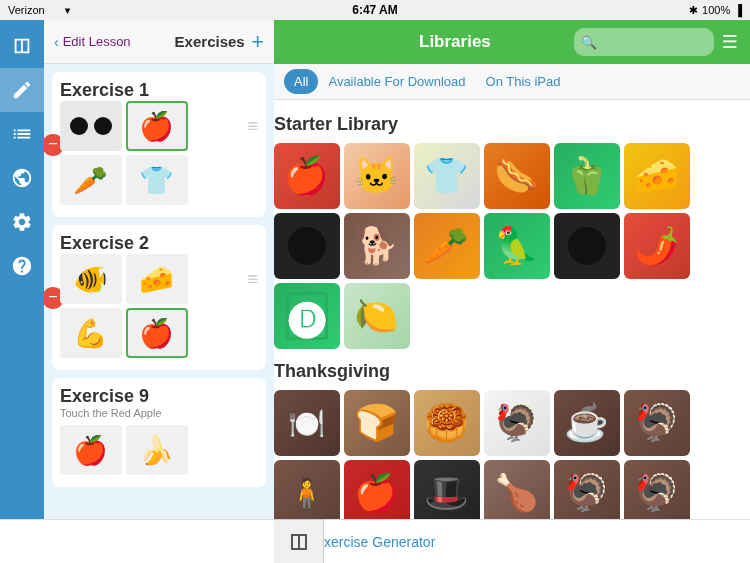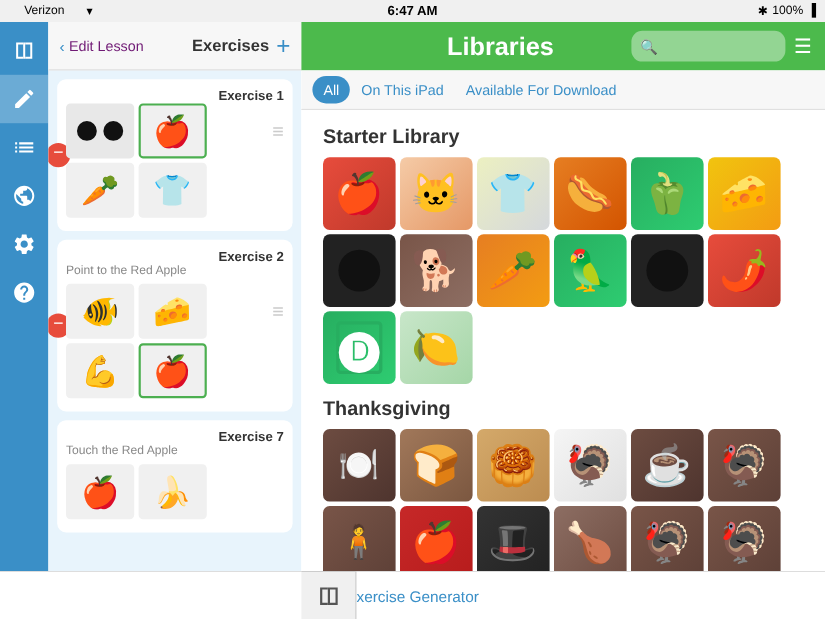--- a/index.html
+++ b/index.html
@@ -10,21 +10,21 @@
       background: #f0f0f0;
       height: 20px;
       display: flex;
       justify-content: space-between;
       align-items: center;
       padding: 0 8px;
       font-size: 11px;
       font-weight: 500;
       flex-shrink: 0;
     }
-    .status-left { display: flex; align-items: center; gap: 20px; margin-left: 14px; }
+    .status-left { display: flex; align-items: center; gap: 20px; }
     .status-center { position: absolute; left: 50%; transform: translateX(-50%); font-size: 12px; font-weight: 600; }
     .status-right { display: flex; align-items: center; gap: 4px; }
 
     
     .main-layout {
       display: flex;
       flex: 1;
       overflow: hidden;
     }
 
@@ -86,21 +86,21 @@
     }
 
     
     .exercise-item {
       background: white;
       margin: 8px 8px 0 8px;
       border-radius: 8px;
       padding: 8px;
       position: relative;
     }
-    .exercise-label { font-weight: 700; font-size: 12px; color: #333; text-align: right; }
+    .exercise-label { font-weight: 700; font-size: 18px; color: #333; }
     .exercise-sub { font-size: 11px; color: #888; margin-bottom: 6px; }
     .exercise-grid-row {
       display: flex;
       gap: 4px;
       margin-bottom: 4px;
     }
     .ex-cell {
       width: 62px;
       height: 50px;
       border-radius: 4px;
@@ -150,21 +150,21 @@
       background: white;
     }
     .right-header {
       height: 44px;
       background: #4cba4c;
       display: flex;
       align-items: center;
       justify-content: space-between;
       padding: 0 12px;
     }
-    .libraries-title { color: white; font-size: 23px; font-weight: 600; text-align: center; flex: 1; }
+    .libraries-title { color: white; font-size: 17px; font-weight: 600; text-align: center; flex: 1; }
     .search-bar {
       background: rgba(255,255,255,0.4);
       border-radius: 10px;
       height: 28px;
       width: 140px;
       display: flex;
       align-items: center;
       padding: 0 8px;
       gap: 4px;
     }
@@ -189,21 +189,21 @@
     }
     .filter-tab.active {
       background: #3a8fc7;
       color: white;
     }
 
     
     .library-content {
       flex: 1;
       overflow-y: auto;
-      padding: 10px 20px;
+      padding: 10px 0;
     }
     .section-title {
       font-size: 18px;
       font-weight: 600;
       color: #333;
       margin-bottom: 8px;
       margin-top: 4px;
     }
     .image-grid {
       display: flex;
@@ -336,42 +336,41 @@
           </div>
           <div class="ex-cell" style="background:#f0f0f0;">
             <div class="ex-img">👕</div>
           </div>
         </div>
       </div>
 
       <div class="exercise-item" style="position: relative; margin-top: 8px;">
         <div class="remove-btn">−</div>
         <div class="exercise-label">Exercise 2</div>
-        <div class="exercise-sub">Point to the Red Apple</div>
         <div class="exercise-grid-row">
           <div class="ex-cell" style="background:#f0f0f0;">
             <div class="ex-img">🐠</div>
           </div>
           <div class="ex-cell" style="background:#f0f0f0;">
             <div class="ex-img">🧀</div>
           </div>
           <div style="margin-left:auto; display:flex; align-items:center; color:#ccc; font-size:18px;">≡</div>
         </div>
         <div class="exercise-grid-row">
           <div class="ex-cell" style="background:#f0f0f0;">
             <div class="ex-img">💪</div>
           </div>
           <div class="ex-cell green-border" style="background:#f0f0f0;">
             <div class="ex-img">🍎</div>
           </div>
         </div>
       </div>
 
       <div class="exercise-item" style="margin-top: 8px;">
-        <div class="exercise-label">Exercise 7</div>
+        <div class="exercise-label">Exercise 9</div>
         <div class="exercise-sub">Touch the Red Apple</div>
         <div class="exercise-grid-row">
           <div class="ex-cell" style="background:#f0f0f0;">
             <div class="ex-img">🍎</div>
           </div>
           <div class="ex-cell" style="background:#f0f0f0;">
             <div class="ex-img">🍌</div>
           </div>
         </div>
       </div>
@@ -390,22 +389,22 @@
       <div style="display:flex; align-items:center; gap:8px;">
         <div class="search-bar">
           <span style="color:rgba(255,255,255,0.9); font-size:13px;">🔍</span>
         </div>
         <span class="list-icon">☰</span>
       </div>
     </div>
 
     <div class="filter-tabs">
       <span class="filter-tab active">All</span>
+      <span class="filter-tab">Available For Download</span>
       <span class="filter-tab">On This iPad</span>
-      <span class="filter-tab">Available For Download</span>
     </div>
 
     <div class="library-content">
 
       <div class="section-title">Starter Library</div>
       <div class="image-grid">
         <div class="img-thumb" style="background:linear-gradient(135deg,#e74c3c,#c0392b);">
             <span style="font-size:36px;">🍎</span>
           </div>
         <div class="img-thumb" style="background:linear-gradient(135deg,#f5cba7,#e59866);">

